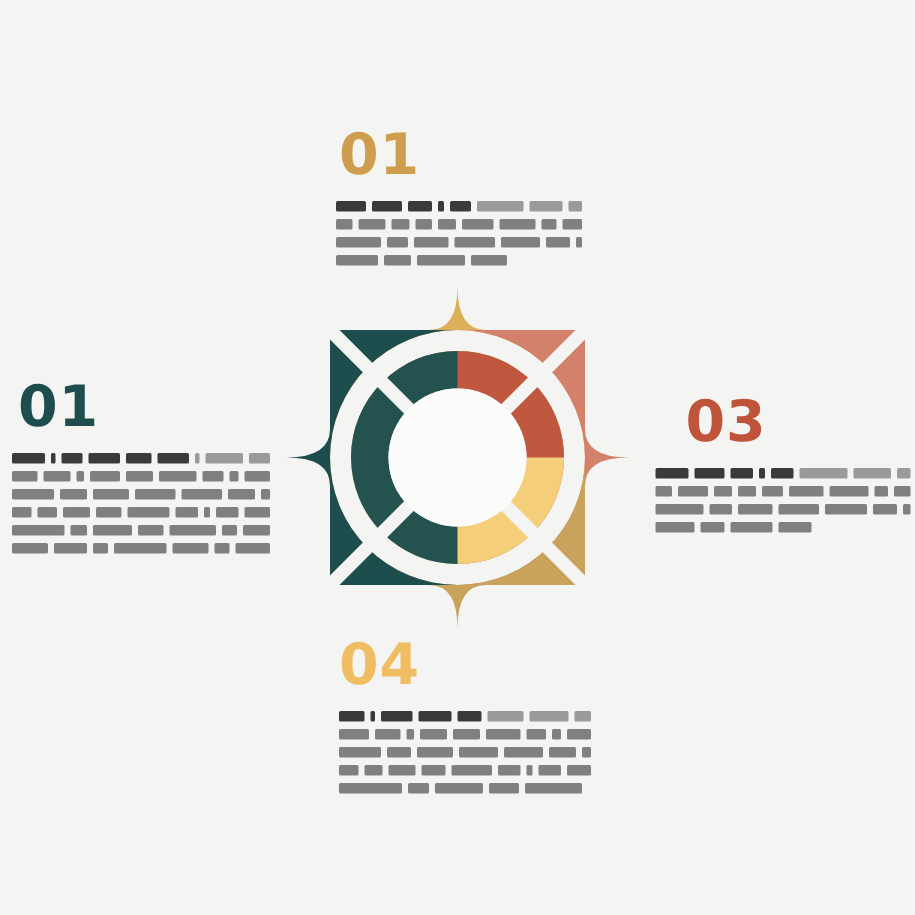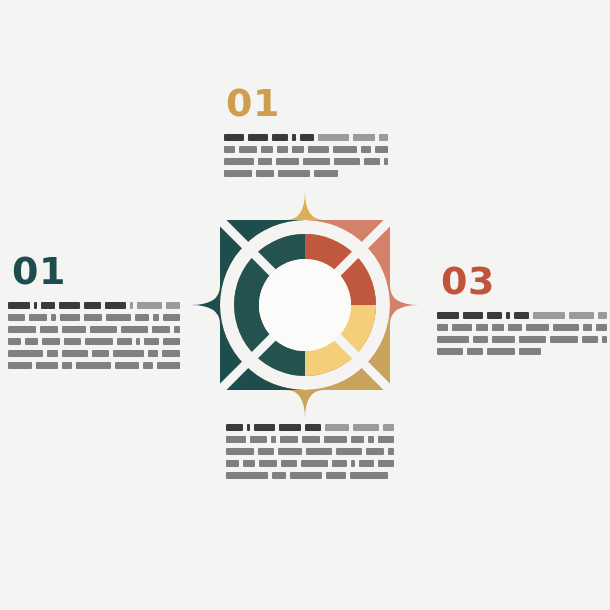--- a/index.html
+++ b/index.html
@@ -63,21 +63,21 @@
   .line.first .word.fade { background: #9a9a9a; }
 
   
   #block-01 { left: 8px;   top: 252px; width: 172px; }
   #block-02 { left: 220px; top: 84px;  width: 168px; }
   #block-03 { left: 437px; top: 262px; width: 170px; }
   #block-04 { left: 222px; top: 424px; width: 172px; }
 
   #block-01 .block-number { margin-left: 4px; }
   #block-02 .block-number { margin-left: 6px; }
-  #block-03 .block-number { margin-left: 4px; }
+  #block-03 .block-number { margin-left: 20px; }
   #block-04 .block-number { margin-left: 4px; }
 
   #block-02 .lines, #block-04 .lines { margin-left: 4px; }
 </style>
 </head>
 <body style="background: rgb(244, 244, 242);">
 
 <div id="canvas" style="background: rgb(244, 244, 242);">
 
   <div id="wheel">
@@ -300,20 +300,21 @@
         <div class="line">
           <span class="word" style="width: 26px;"></span>
           <span class="word" style="width: 16px;"></span>
           <span class="word" style="width: 28px;"></span>
           <span class="word" style="width: 22px;"></span>
         </div>
       </div>
   </div>
 
   <div class="block" id="block-04">
+    <div class="block-number" style="color: rgb(240, 189, 98);">04</div>
     <div class="lines">
         <div class="line first">
           <span class="word" style="width: 34px;"></span>
           <span class="word" style="width: 6px;"></span>
           <span class="word" style="width: 40px;"></span>
           <span class="word" style="width: 44px;"></span>
           <span class="word" style="width: 30px;"></span>
           <span class="word fade" style="width: 48px;"></span>
           <span class="word fade" style="width: 50px;"></span>
           <span class="word fade" style="width: 22px;"></span>

